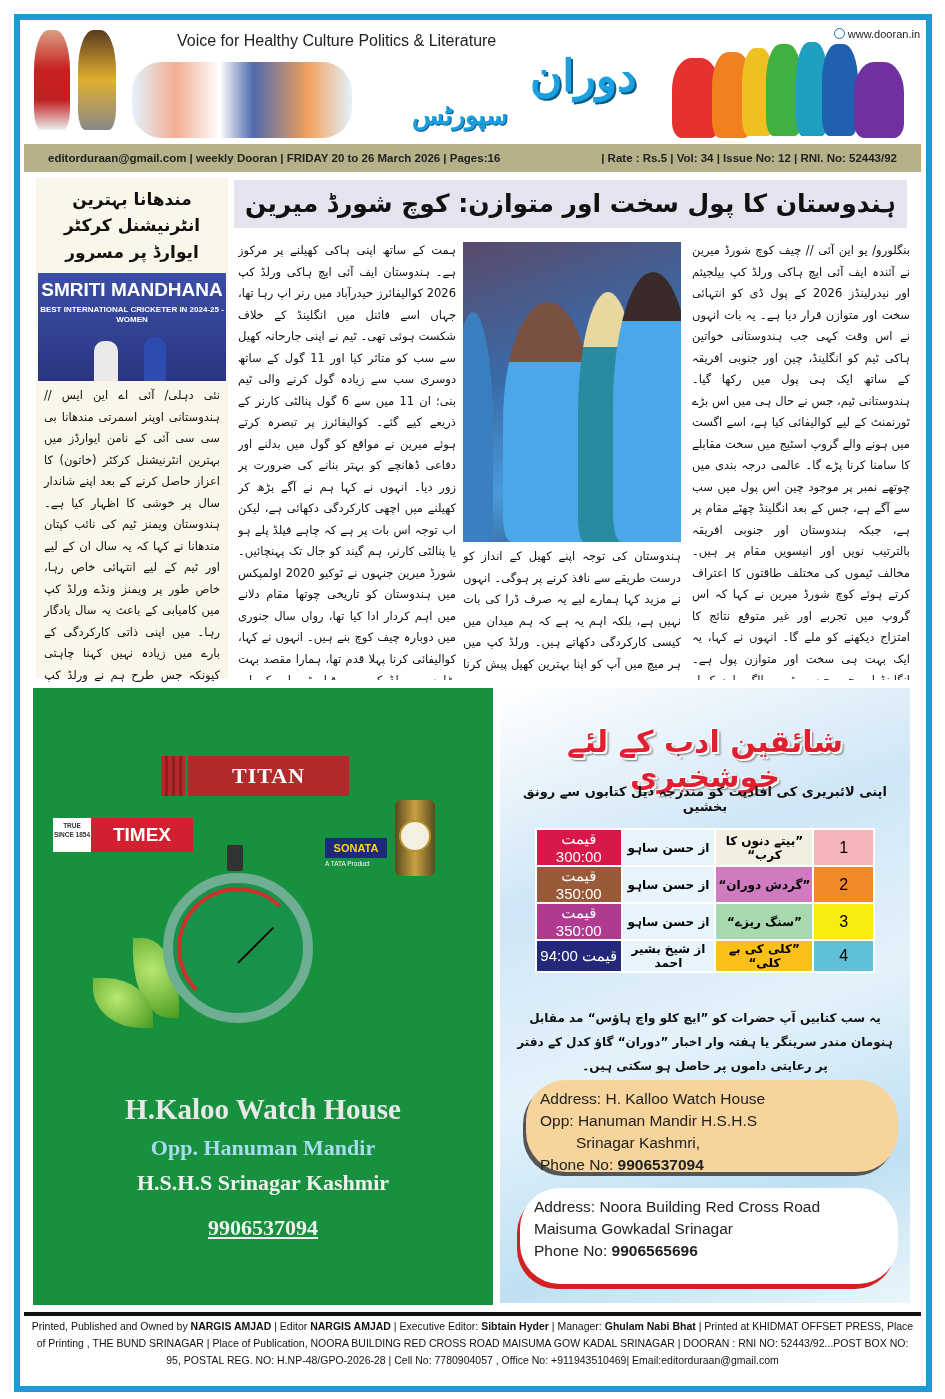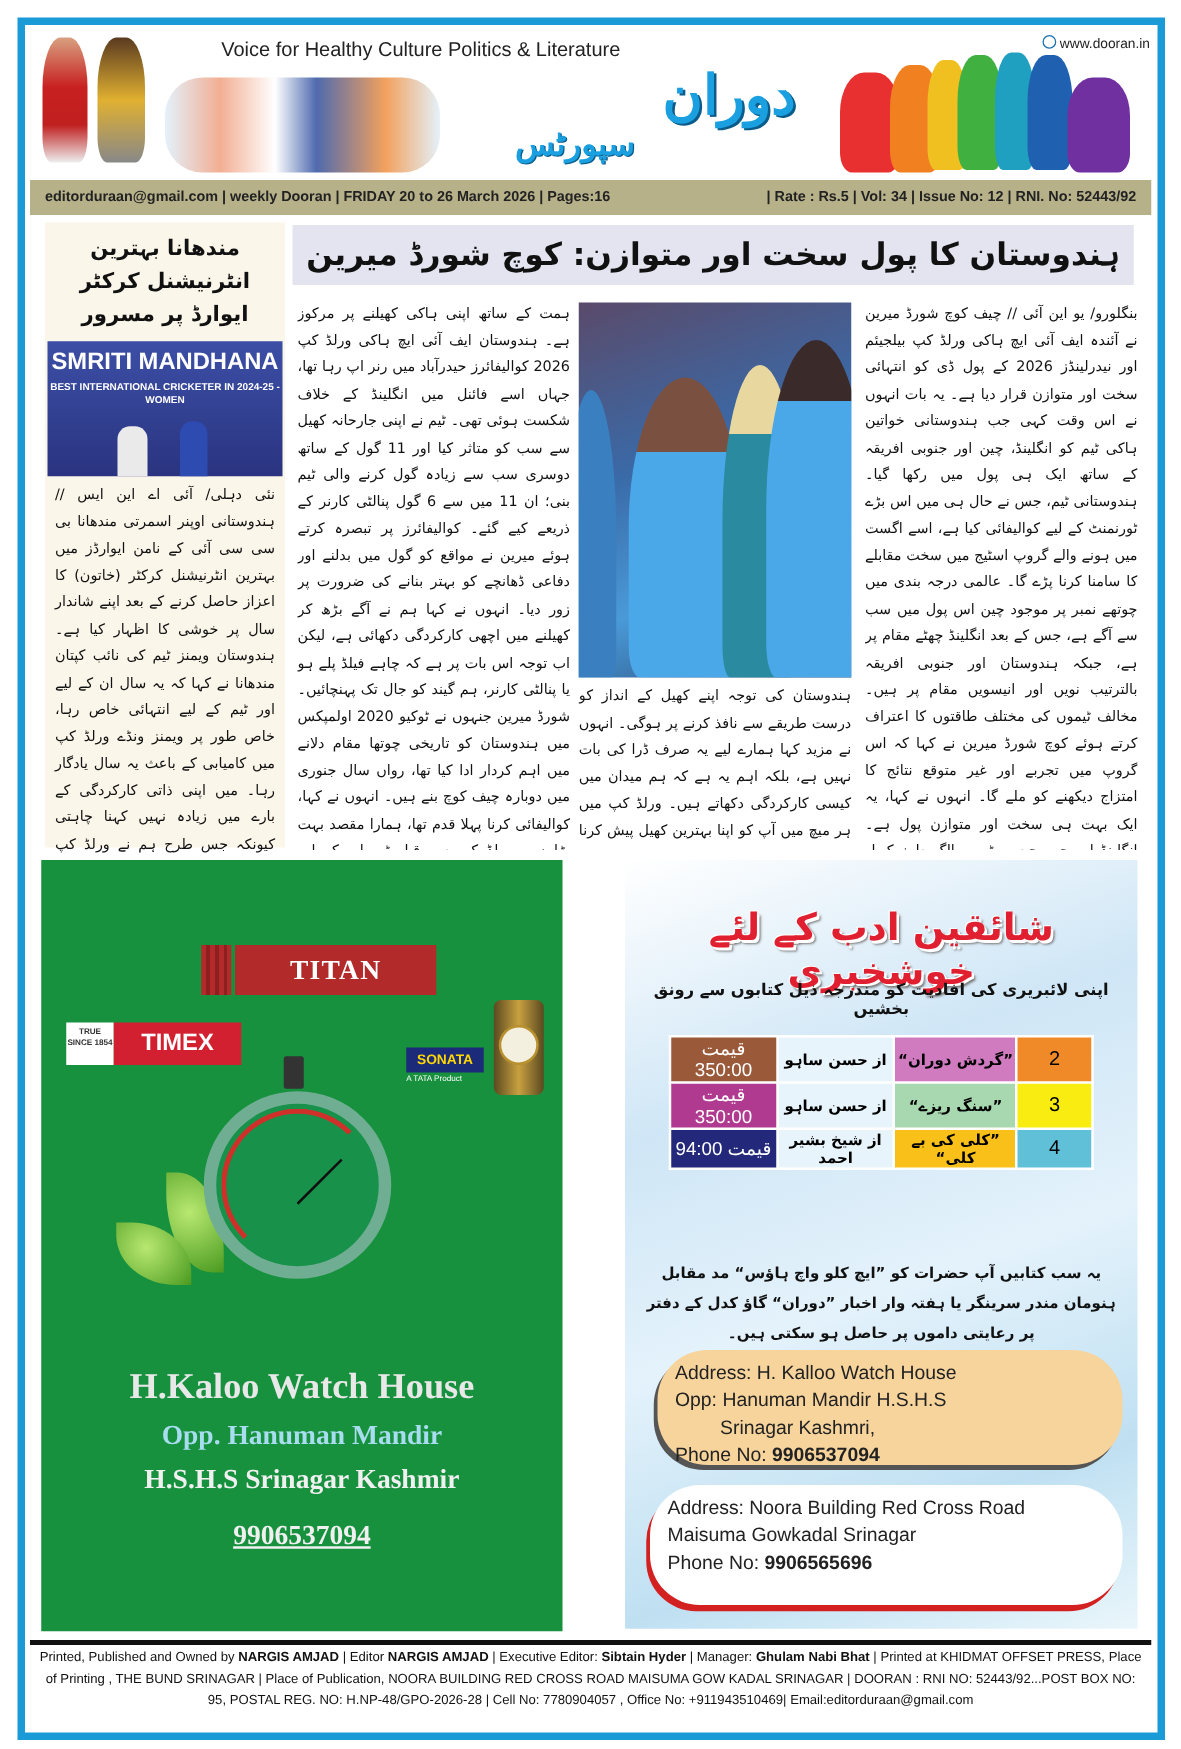--- a/index.html
+++ b/index.html
@@ -5,35 +5,35 @@
   * { box-sizing: border-box; margin: 0; padding: 0; }
   body { width: 945px; height: 1399px; background: #ffffff; font-family: "DejaVu Sans", sans-serif; position: relative; overflow: hidden; }
   .frame { position: absolute; left: 14px; top: 14px; width: 918px; height: 1378px; border: 6px solid #1a9ad6; background: #fff; }
   .header { position: absolute; left: 22px; top: 22px; width: 900px; height: 118px; }
   .tagline { position: absolute; left: 155px; top: 10px; font-family: "Liberation Sans", sans-serif; font-size: 16px; color: #222; }
   .website { position: absolute; right: 2px; top: 6px; font-family: "Liberation Sans", sans-serif; font-size: 11px; color: #222; }
   .globe { display: inline-block; width: 11px; height: 11px; border: 1.5px solid #1a6fb0; border-radius: 50%; vertical-align: -1px; margin-right: 3px; }
   .logo-main { position: absolute; left: 508px; top: 28px; font-size: 44px; font-weight: bold; color: #1aa0e0; font-family: "DejaVu Serif", serif; text-shadow: 2px 2px 0 #0b5c8a; }
   .logo-sub { position: absolute; left: 390px; top: 78px; font-size: 26px; font-weight: bold; color: #1aa0e0; font-family: "DejaVu Serif", serif; text-shadow: 1px 1px 0 #0b5c8a; text-align: right; }
   .sport-fig { position: absolute; border-radius: 40% 40% 20% 20%; }
-  .meta-bar { position: absolute; left: 24px; top: 144px; width: 897px; height: 28px; background: #b7b18a; display: flex; justify-content: space-between; align-items: center; padding: 0 12px; font-family: "Liberation Sans", sans-serif; font-size: 11.5px; font-weight: bold; color: #222; }
+  .meta-bar { position: absolute; left: 24px; top: 144px; width: 897px; height: 28px; background: #b7b18a; display: flex; justify-content: space-between; align-items: center; padding: 0 24px; font-family: "Liberation Sans", sans-serif; font-size: 11.5px; font-weight: bold; color: #222; }
   .left-col { position: absolute; left: 36px; top: 178px; width: 192px; height: 500px; background: #fbf6ea; }
   .left-title { text-align: center; font-size: 17px; font-weight: bold; padding: 8px 6px; line-height: 1.55; direction: rtl; color: #111; }
   .smriti-img { margin: 0 2px; height: 108px; background: linear-gradient(180deg, #3c4fa6, #2a3480); position: relative; color: #fff; text-align: center; }
   .smriti-img .n { font-family: "Liberation Sans", sans-serif; font-weight: bold; font-size: 19px; padding-top: 6px; }
   .smriti-img .t { font-family: "Liberation Sans", sans-serif; font-weight: bold; font-size: 8px; line-height: 1.3; margin-top: 4px; }
   .smriti-img .p1 { position: absolute; left: 56px; bottom: 0; width: 24px; height: 40px; background: #eaeaea; border-radius: 10px 10px 0 0; }
   .smriti-img .p2 { position: absolute; left: 106px; bottom: 0; width: 22px; height: 44px; background: #2d4bb0; border-radius: 10px 10px 0 0; }
   .urdu-text { direction: rtl; text-align: justify; font-size: 11.5px; line-height: 21.5px; color: #111; }
   .left-body { padding: 4px 8px; }
   .headline { position: absolute; left: 234px; top: 180px; width: 673px; height: 48px; background: #e4e4f0; text-align: center; font-size: 25px; font-weight: bold; direction: rtl; line-height: 48px; color: #111; }
   .col { position: absolute; }
   .photo { position: absolute; left: 463px; top: 242px; width: 218px; height: 300px; background: linear-gradient(160deg, #5a4a6a 0%, #3a6aa8 40%, #4a9ad8 70%, #2a4a7a 100%); overflow: hidden; }
   .photo .pl { position: absolute; border-radius: 50% 50% 10% 10%; }
-  .green-ad { position: absolute; left: 33px; top: 688px; width: 417px; height: 617px; background: #17913e; overflow: hidden; }
+  .green-ad { position: absolute; left: 33px; top: 688px; width: 460px; height: 617px; background: #17913e; overflow: hidden; }
   .titan { position: absolute; left: 128px; top: 68px; width: 188px; height: 40px; display: flex; }
   .titan .stripes { width: 24px; background: repeating-linear-gradient(90deg, #b22a2a 0 4px, #8e1f1f 4px 7px); }
   .titan .name { flex: 1; margin-left: 3px; background: #b22a2a; color: #fff; font-family: "Liberation Serif", serif; font-size: 22px; font-weight: bold; display: flex; align-items: center; justify-content: center; letter-spacing: 1px; }
   .timex { position: absolute; left: 20px; top: 130px; display: flex; height: 34px; }
   .timex .since { width: 38px; background: #fff; color: #333; font-size: 6.5px; font-weight: bold; text-align: center; line-height: 9px; padding-top: 3px; font-family: "Liberation Sans", sans-serif; }
   .timex .brand { width: 102px; background: #d32030; color: #fff; font-family: "Liberation Sans", sans-serif; font-size: 19px; font-weight: bold; display: flex; align-items: center; justify-content: center; }
   .sonata { position: absolute; left: 292px; top: 150px; width: 62px; height: 20px; background: #1c2a7a; color: #ffd700; font-family: "Liberation Sans", sans-serif; font-size: 11px; font-weight: bold; text-align: center; line-height: 20px; }
   .tata { position: absolute; left: 292px; top: 172px; color: #fff; font-family: "Liberation Sans", sans-serif; font-size: 6.5px; }
   .watch { position: absolute; left: 362px; top: 112px; width: 40px; height: 76px; background: linear-gradient(90deg, #5a4a20, #c8a040, #5a4a20); border-radius: 6px; }
   .watch .face { position: absolute; left: 4px; top: 20px; width: 32px; height: 32px; background: #f4f0e0; border-radius: 50%; border: 2px solid #b89030; }
@@ -142,20 +142,26 @@
   <div class="sale sale4">H.S.H.S Srinagar Kashmir</div>
   <div class="sale sale5">9906537094</div>
 </div>
 
 <div class="book-ad">
   <div class="book-title">شائقین ادب کے لئے خوشخبری</div>
   <div class="book-sub">اپنی لائبریری کی افادیت کو مندرجہ ذیل کتابوں سے رونق بخشیں</div>
   <table class="book-table">
     <tbody id="book-rows">
         <tr>
+          <td class="price" style="background: rgb(216, 24, 72);">قیمت 300:00</td>
+          <td class="author">از حسن ساہو</td>
+          <td class="title" style="background: rgb(242, 238, 224);">”بیتے دنوں کا کرب“</td>
+          <td class="num" style="background: rgb(244, 180, 184);">1</td>
+        </tr>
+        <tr>
           <td class="price" style="background: rgb(154, 90, 58);">قیمت 350:00</td>
           <td class="author">از حسن ساہو</td>
           <td class="title" style="background: rgb(208, 122, 192);">”گردش دوران“</td>
           <td class="num" style="background: rgb(240, 138, 40);">2</td>
         </tr>
         <tr>
           <td class="price" style="background: rgb(176, 58, 144);">قیمت 350:00</td>
           <td class="author">از حسن ساہو</td>
           <td class="title" style="background: rgb(168, 216, 176);">”سنگ ریزے“</td>
           <td class="num" style="background: rgb(248, 236, 16);">3</td>

